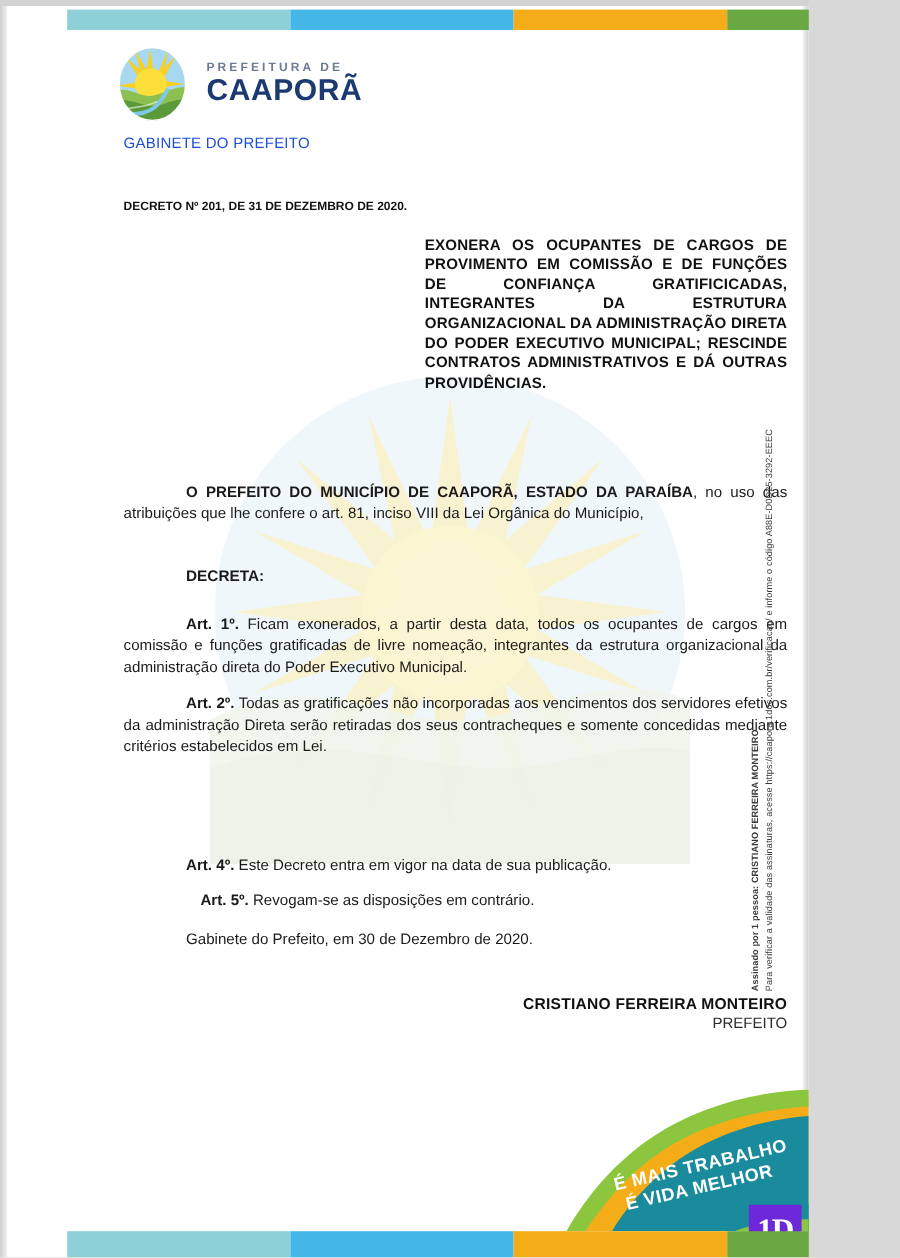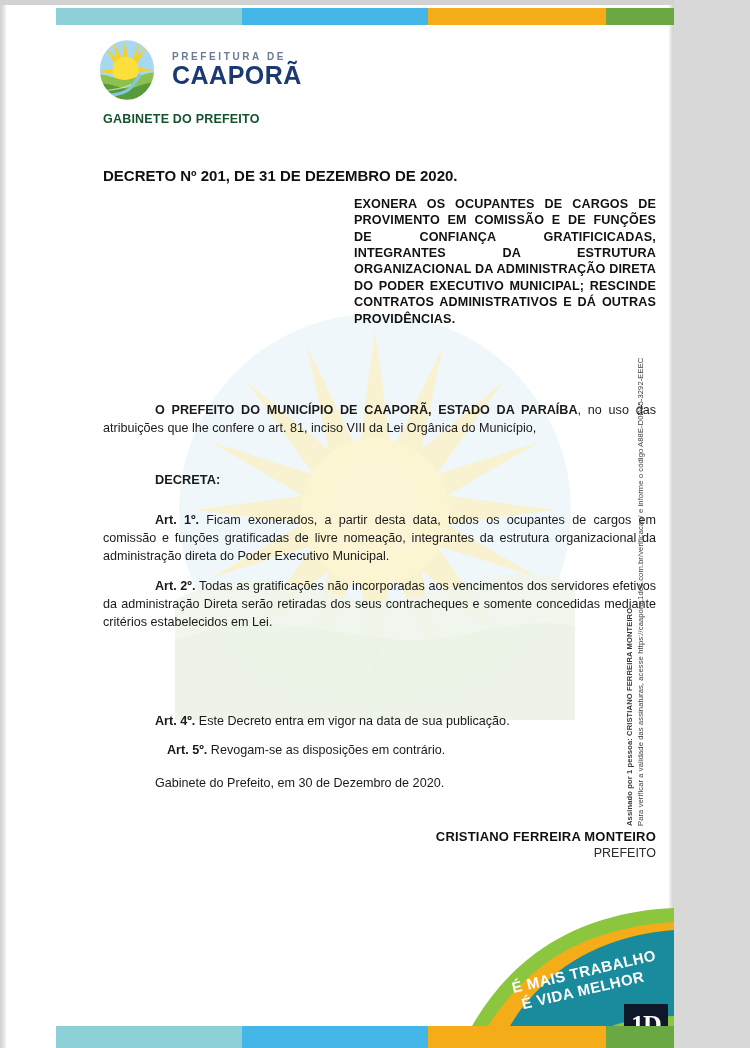--- a/index.html
+++ b/index.html
@@ -93,30 +93,30 @@
     font-weight: bold;
     display: block;
   }
 
   
   #gabinete {
     position: absolute;
     left: 103px;
     top: 112px;
     font-size: 12.5px;
-    font-weight: bold;
+    font-weight: normal;
     letter-spacing: 0.2px;
-    color: #14532d;
+    color: #1d4ed8;
   }
 
   #decreto-num {
     position: absolute;
     left: 103px;
     top: 167px;
-    font-size: 15px;
+    font-size: 10px;
     font-weight: bold;
     color: #111;
   }
 
   #ementa {
     position: absolute;
     left: 354px;
     top: 196px;
     width: 302px;
     font-size: 12.6px;
@@ -377,21 +377,21 @@
     <path d="M210,118 L210,96 C182,96 150,104 128,118 Z" fill="#1a8b9c"></path>
     <path d="M24,118 C38,96 62,66 96,46 C130,26 172,16 210,14 L210,0 C160,2 116,16 82,38 C48,60 24,90 8,118 Z" fill="#8cc63f"></path>
     <path d="M210,118 L210,108 C188,108 164,112 148,118 Z" fill="#8cc63f"></path>
   </svg>
 
   <div id="slogan">
     <span class="l1">É MAIS TRABALHO</span>
     <span class="l2">É VIDA MELHOR</span>
   </div>
 
-  <div id="doc-badge" style="background: #0f172a;">1D</div>
+  <div id="doc-badge" style="background: #6d28d9;">1D</div>
 
   <div class="colorbar bottom">
     <div class="seg teal" style="background: rgb(142, 208, 216);"></div>
     <div class="seg blue" style="background: rgb(69, 182, 232);"></div>
     <div class="seg amber" style="background: rgb(244, 172, 24);"></div>
     <div class="seg green" style="background: rgb(106, 168, 67);"></div>
   </div>
 
 </div>
 

